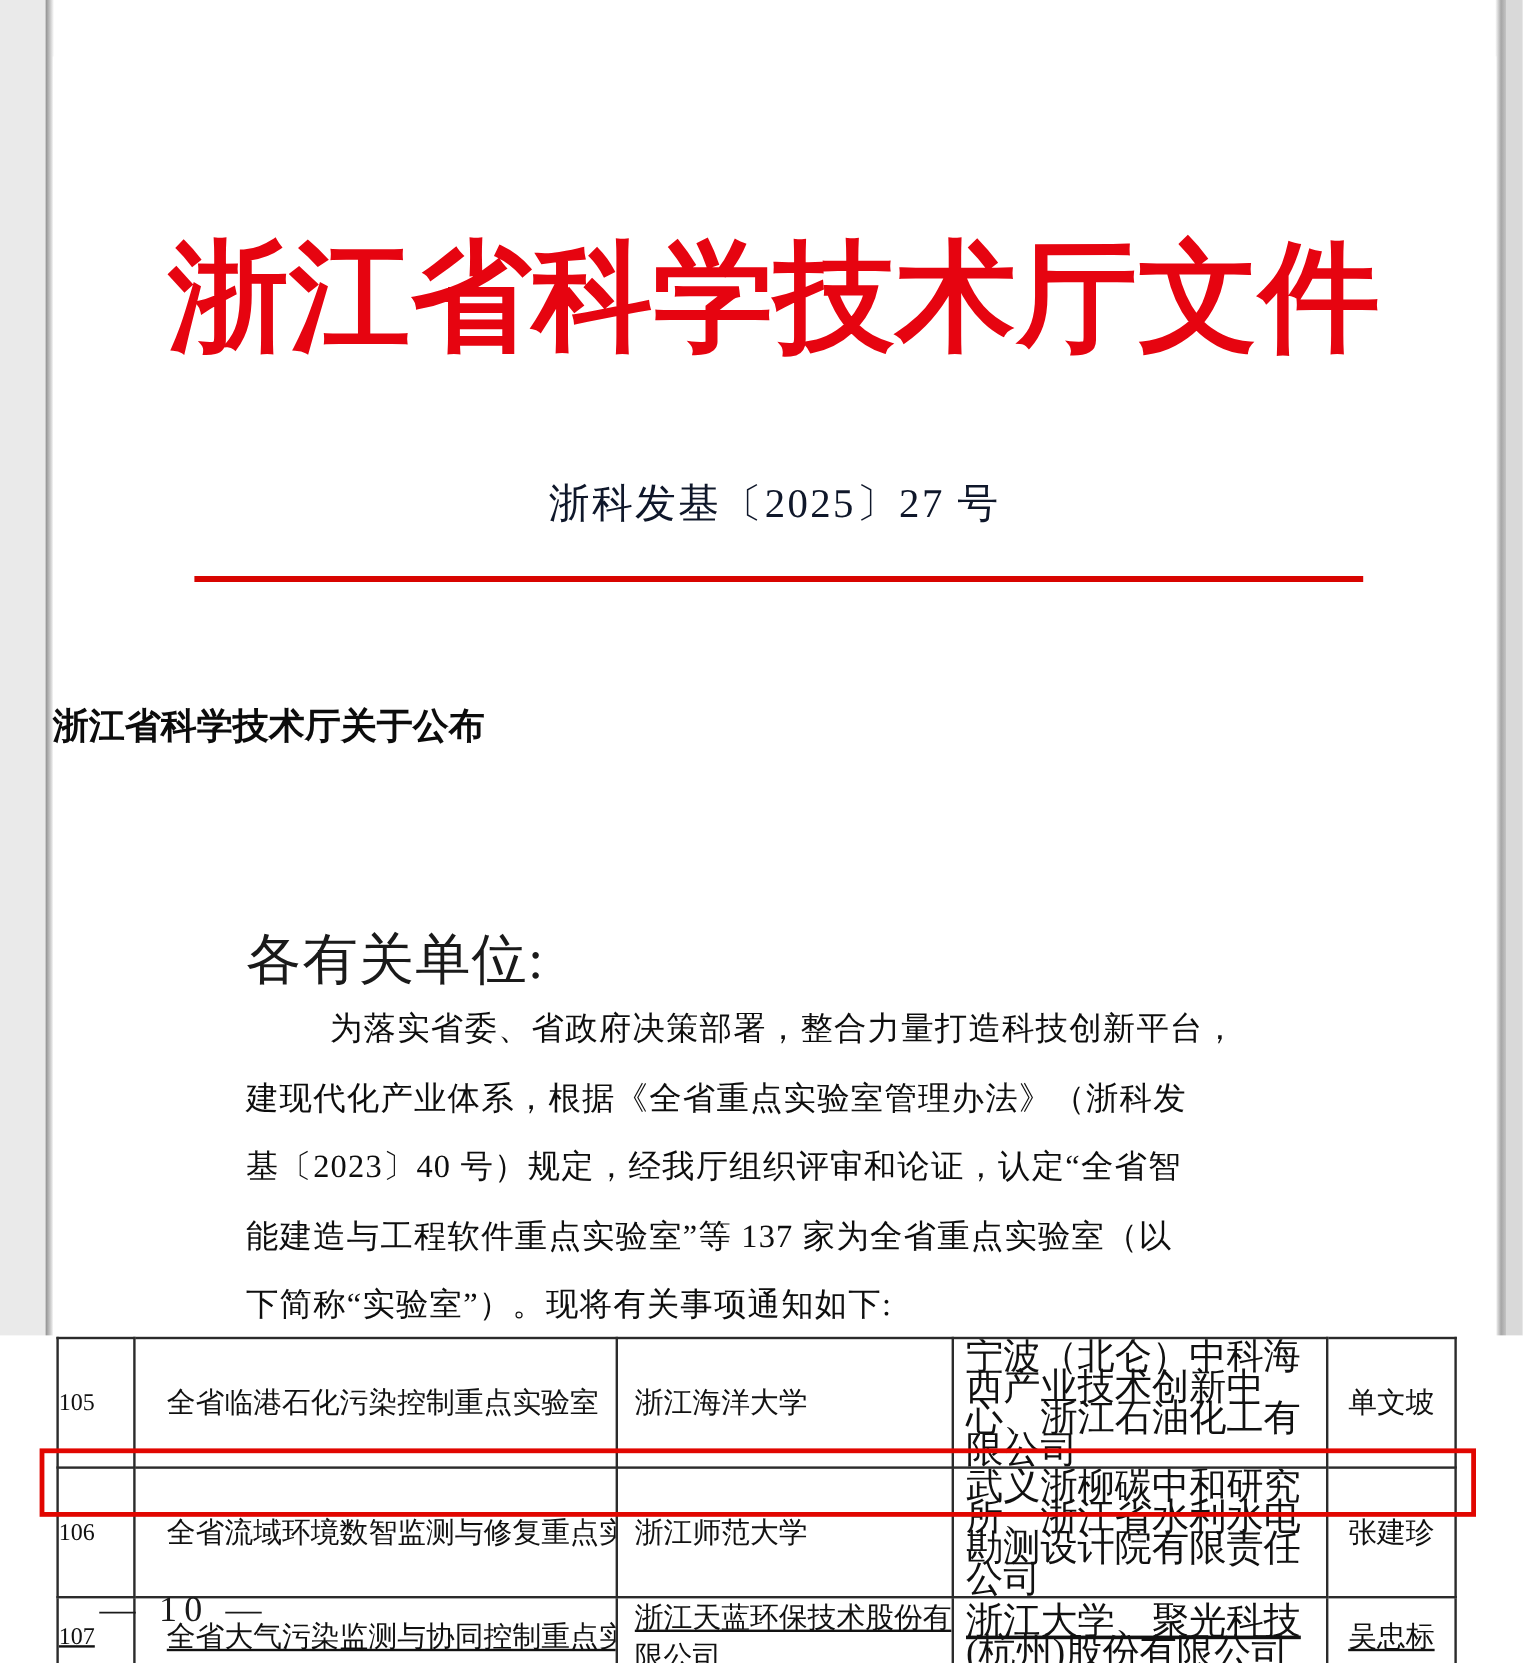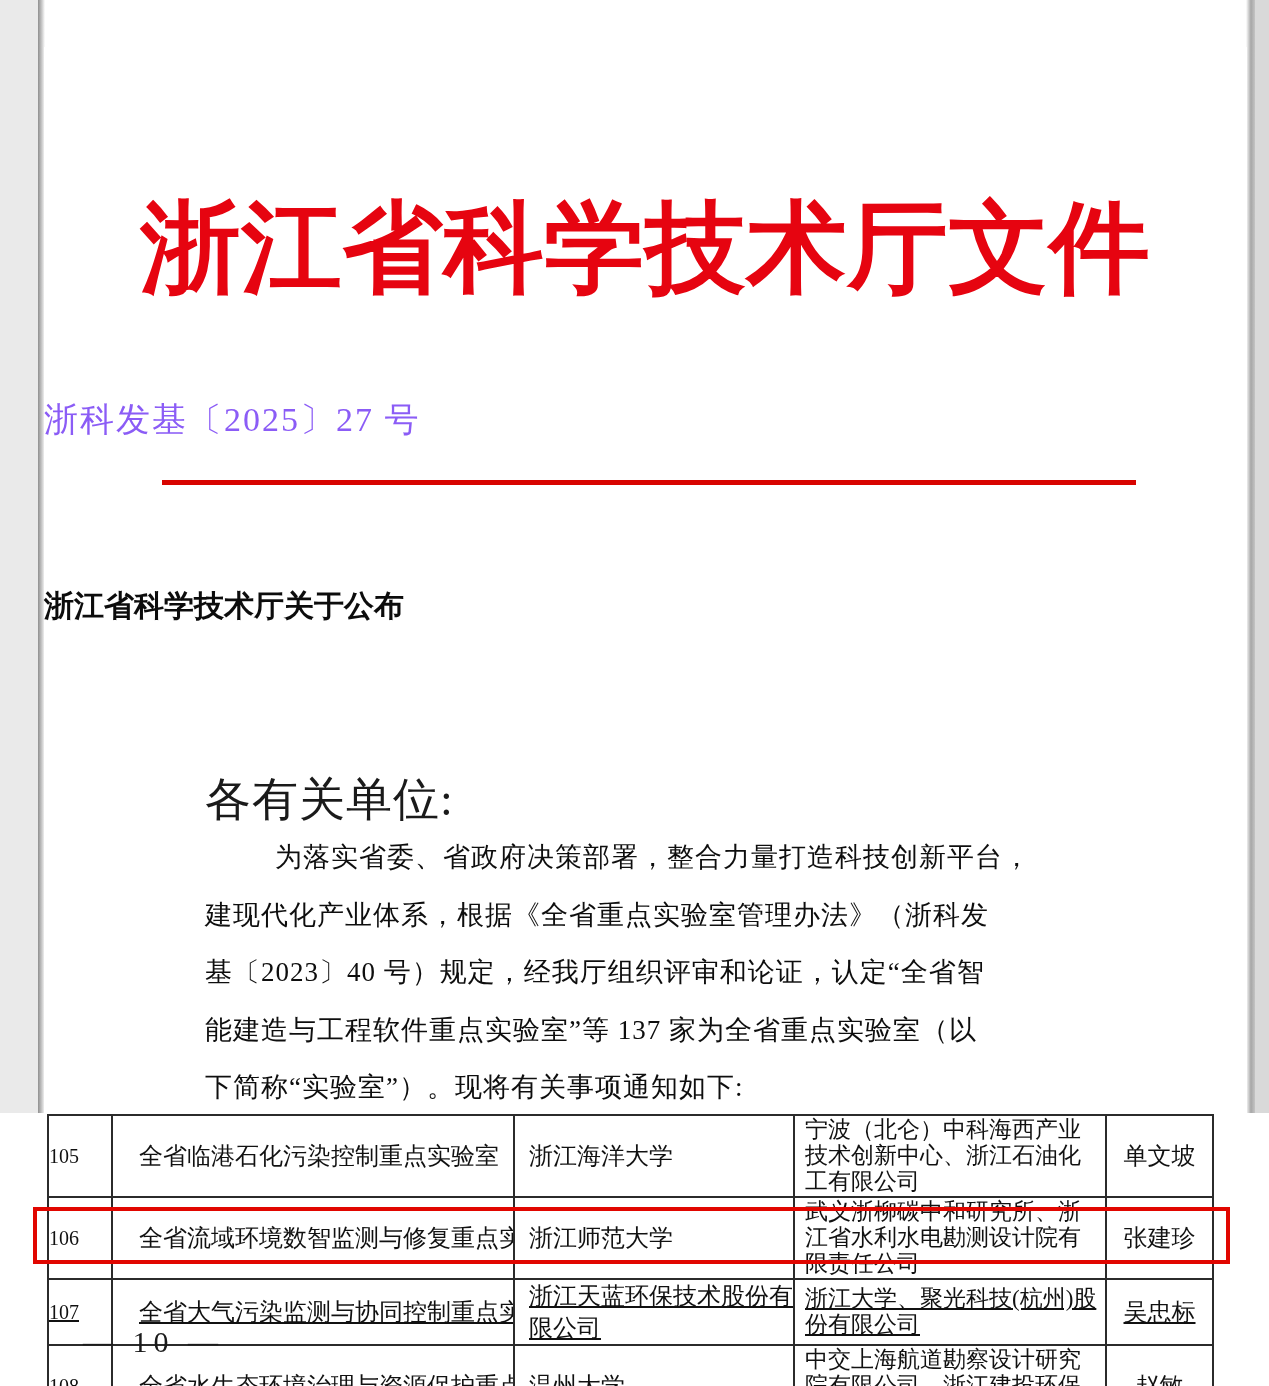--- a/index.html
+++ b/index.html
@@ -39,22 +39,23 @@
   .red-letterhead {
     position: absolute; top: 146px; left: 0; width: 100%;
     text-align: center;
     font-size: 100px; font-weight: bold; letter-spacing: 1px;
     color: #e60410;
     line-height: 112px;
     white-space: nowrap;
   }
   .doc-number {
     position: absolute; top: 350px; left: 0; width: 100%;
+    text-align: center;
     font-size: 34px; letter-spacing: 2px;
-    color: #8b5cf6;
+    color: #0f172a;
     white-space: nowrap;
   }
   .red-rule {
     position: absolute; top: 433px; left: 118px; width: 974px; height: 5px;
     background: #d80400;
   }
   .notice-title {
     position: absolute; top: 522px; left: 0; width: 100%;
     text-align: left;
     font-size: 30px; font-weight: bold;
@@ -98,21 +99,21 @@
   tr.r2 { height: 53px; text-decoration: underline; }
   tr.r3 { height: 48px; }
   col.c-no   { width: 64px; }
   col.c-lab  { width: 402px; }
   col.c-host { width: 280px; }
   col.c-part { width: 312px; }
   col.c-dir  { width: 107px; }
   td.no  { text-align: left; font-size: 20px; }
   td.lab { padding-left: 26px; font-size: 24px; white-space: nowrap; }
   td.host{ padding-left: 14px; font-size: 24px; }
-  td.partners { padding: 1px 6px 1px 10px; font-size: 23px; line-height: 26px; }
+  td.partners { padding: 1px 6px 1px 10px; font-size: 31px; line-height: 26px; }
   td.director { text-align: center; font-size: 24px; }
 
   .highlight-box {
     position: absolute; left: 33px; top: 94px; width: 1197px; height: 57px;
     border: 4px solid #e10600;
     pointer-events: none;
   }
   .page-number {
     position: absolute; left: 83px; top: 212px;
     font-size: 30px; letter-spacing: 6px;

